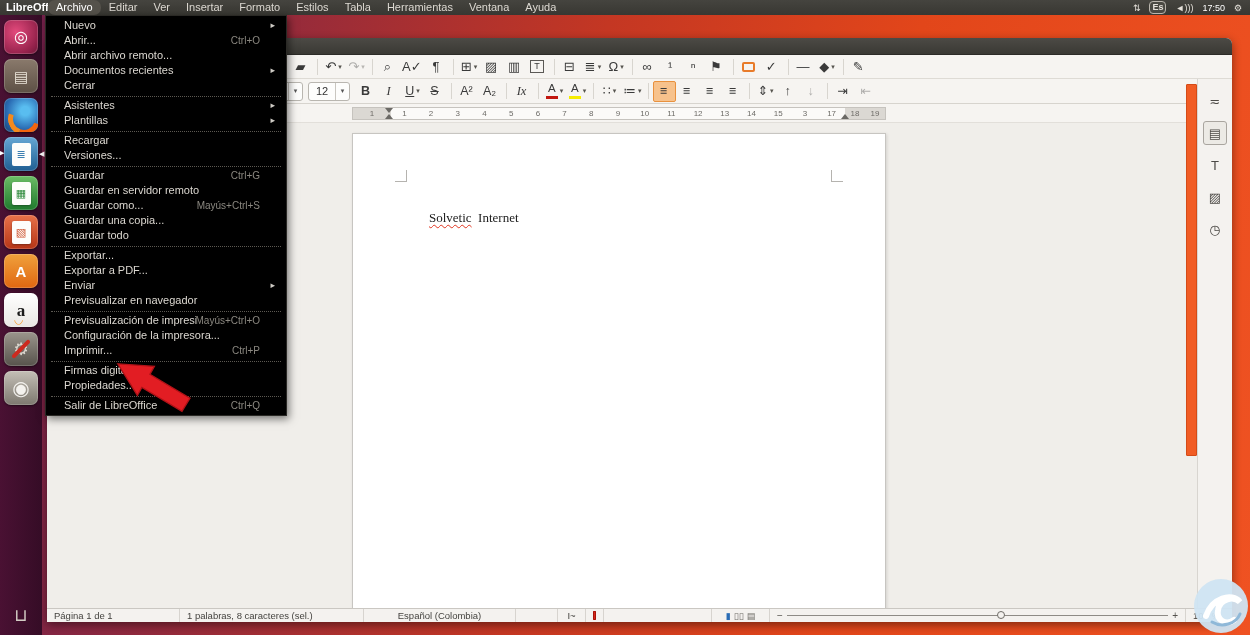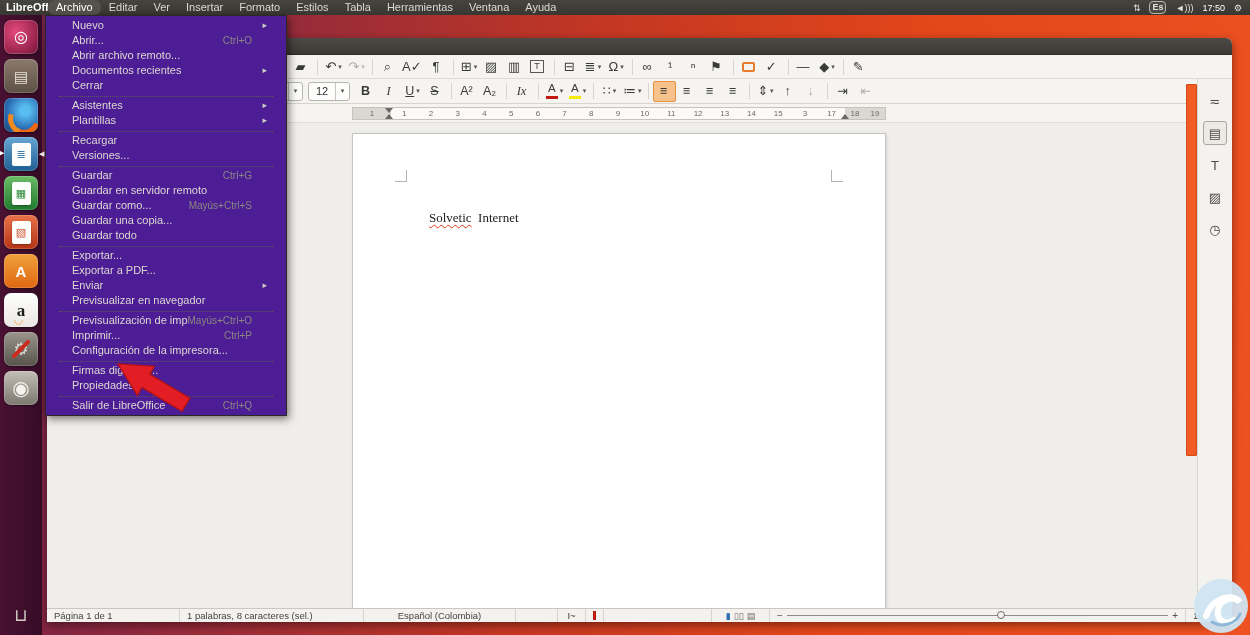--- a/index.html
+++ b/index.html
@@ -163,22 +163,22 @@
   .views .vi.activeview { color:#2a6db5; }
   .slider { flex:1; min-width:120px; gap:4px; }
   .slider .track { flex:1; height:1px; background:#8e8b86; position:relative; }
   .slider .knob { position:absolute; left:55%; top:-4px; width:8px; height:8px;
     border:1px solid #6e6c67; background:#f4f2ef; border-radius:50%; }
   .slider .pm { font-size:10px; color:#55534e; }
   .zoomval { border-right:none; }
 
   
   .menu-popup { position:absolute; left:45px; top:15px; width:242px; z-index:50;
-    background:#4c1d95; border:1px solid #2a2925; box-shadow:2px 3px 8px rgba(0,0,0,.5);
-    padding:2px 12px; }
+    background:#000000; border:1px solid #2a2925; box-shadow:2px 3px 8px rgba(0,0,0,.5);
+    padding:2px 4px; }
   .mi { position:relative; height:15px; line-height:15px; padding:0 22px 0 14px;
     color:#dcd8d1; font-size:11px; display:flex; white-space:nowrap; cursor:default; }
   .mi .mi-label { flex:1; overflow:hidden; }
   .mi .mi-shortcut { color:#8b8880; font-size:10px; }
   .mi .mi-arrow { position:absolute; right:7px; color:#cfccc5; font-size:9px; }
   .mi.sep { height:3px; padding:0; margin:1px 1px; border-bottom:1px dotted #5c5952; }
 
   
   .red-arrow { position:absolute; left:112px; top:357px; z-index:60; }
 
@@ -689,27 +689,27 @@
         
         
         
       </div>
       <div class="mi">
         <span class="mi-label">Previsualización de impresión</span>
         <span class="mi-shortcut">Mayús+Ctrl+O</span>
         <span class="mi-arrow"></span>
       </div>
       <div class="mi">
+        <span class="mi-label">Configuración de la impresora...</span>
+        <span class="mi-shortcut"></span>
+        <span class="mi-arrow"></span>
+      </div>
+      <div class="mi">
         <span class="mi-label">Imprimir...</span>
         <span class="mi-shortcut">Ctrl+P</span>
-        <span class="mi-arrow"></span>
-      </div>
-      <div class="mi">
-        <span class="mi-label">Configuración de la impresora...</span>
-        <span class="mi-shortcut"></span>
         <span class="mi-arrow"></span>
       </div>
       <div class="mi sep">
         
         
         
       </div>
       <div class="mi">
         <span class="mi-label">Firmas digitales...</span>
         <span class="mi-shortcut"></span>

